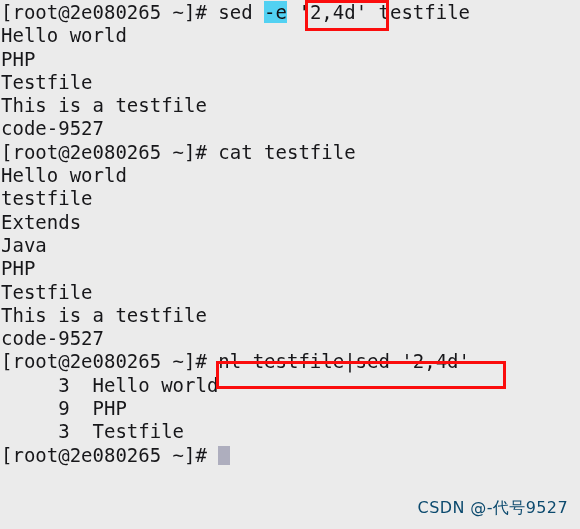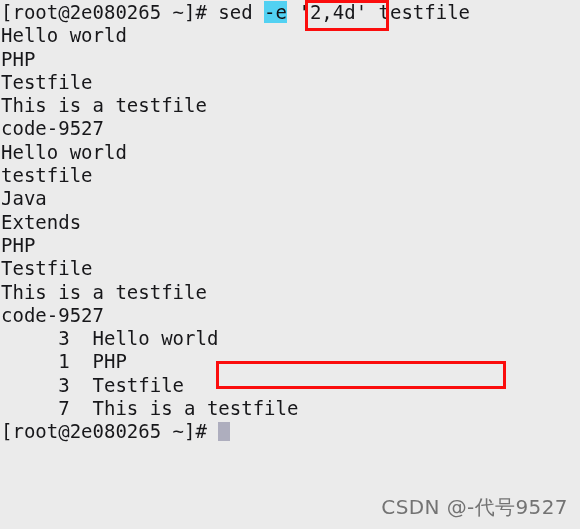--- a/index.html
+++ b/index.html
@@ -66,57 +66,58 @@
     display: inline-block;
     width: 11.6px;
     height: 19px;
     background: #aeaebe;
     vertical-align: -3px;
   }
   .watermark {
     position: absolute;
     right: 12px;
     bottom: 10px;
-    color: #737373;
+    color: #0c4a6e;
     font-family: "DejaVu Sans", sans-serif;
-    font-size: 20px;
+    font-size: 16px;
     letter-spacing: 0.4px;
     white-space: pre;
     user-select: none;
   }
 </style>
 </head>
 <body>
 
 <div id="terminal">
   <div class="screen">
 
     <div class="line"><span class="seg">[root@2e080265 ~]# </span><span class="seg">sed </span><span class="seg hl-cyan">-e</span><span class="seg"> </span><span class="seg">'2,4d'</span><span class="seg"> testfile</span></div>
 
     <div class="line">Hello world</div>
     <div class="line">PHP</div>
     <div class="line">Testfile</div>
     <div class="line">This is a testfile</div>
     <div class="line">code-9527</div>
 
+    <div class="line"><span class="seg">[root@2e080265 ~]# </span><span class="seg">cat testfile</span></div>
 
     <div class="line">Hello world</div>
     <div class="line">testfile</div>
+    <div class="line">Extends</div>
     <div class="line">Java</div>
-    <div class="line">Extends</div>
     <div class="line">PHP</div>
     <div class="line">Testfile</div>
     <div class="line">This is a testfile</div>
     <div class="line">code-9527</div>
 
+    <div class="line"><span class="seg">[root@2e080265 ~]# </span><span class="seg">nl testfile|sed '2,4d'</span></div>
 
     <div class="line">     3  Hello world</div>
-    <div class="line">     1  PHP</div>
+    <div class="line">     9  PHP</div>
     <div class="line">     3  Testfile</div>
-    <div class="line">     7  This is a testfile</div>
 
     <div class="line"><span class="seg">[root@2e080265 ~]# </span><span class="cursor-block"></span></div>
 
   </div>
 
   <div class="redbox" id="redbox-1"></div>
   <div class="redbox" id="redbox-2"></div>
 
   <div class="watermark">CSDN @-代号9527</div>
 </div>

